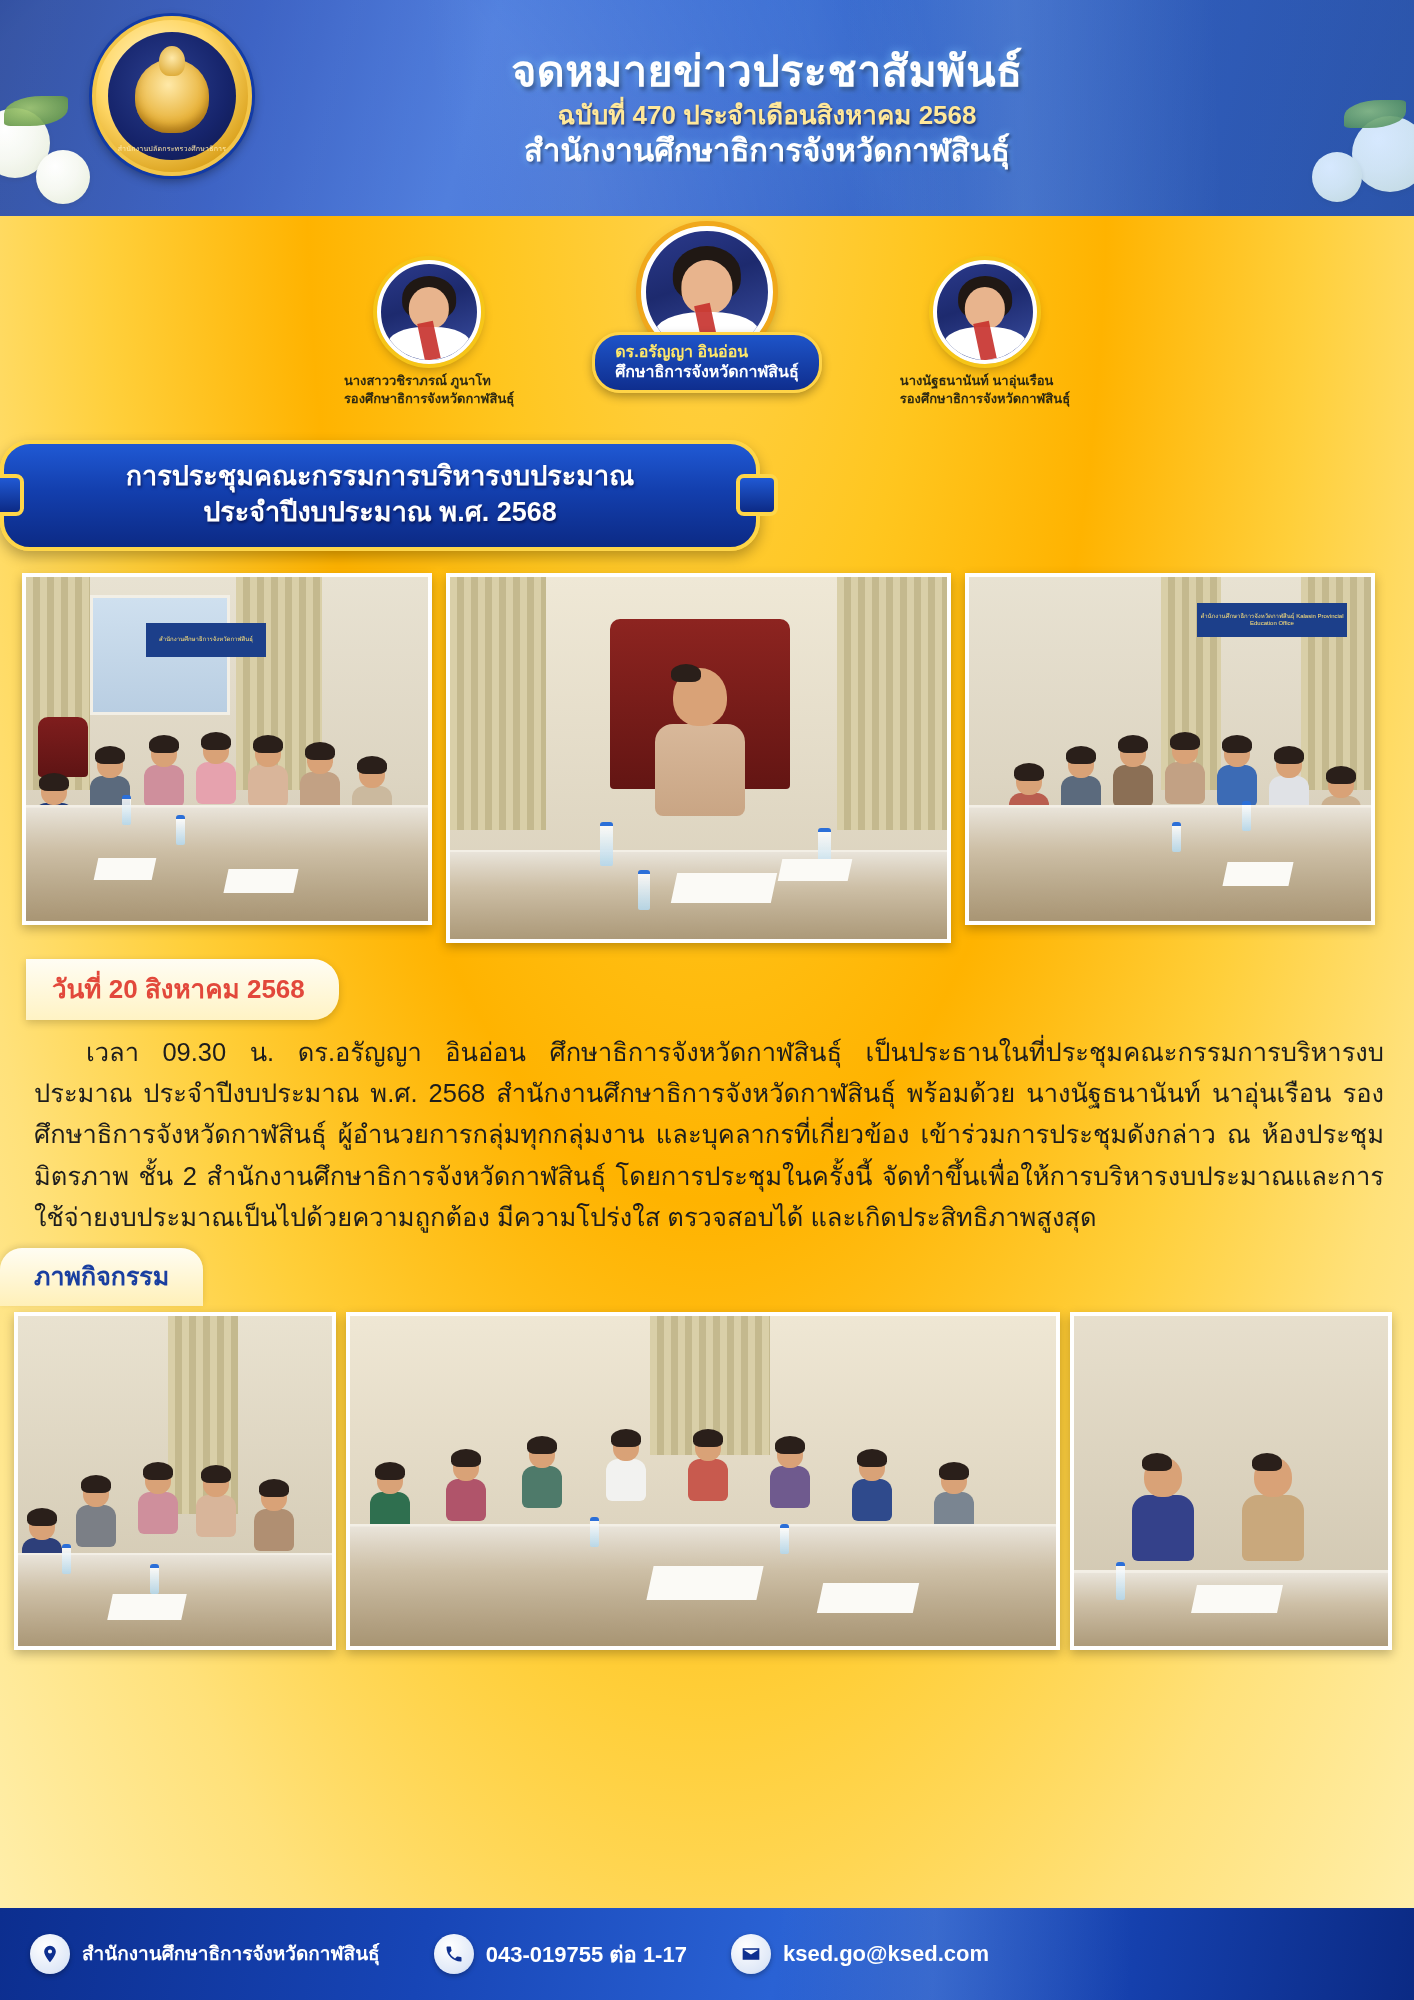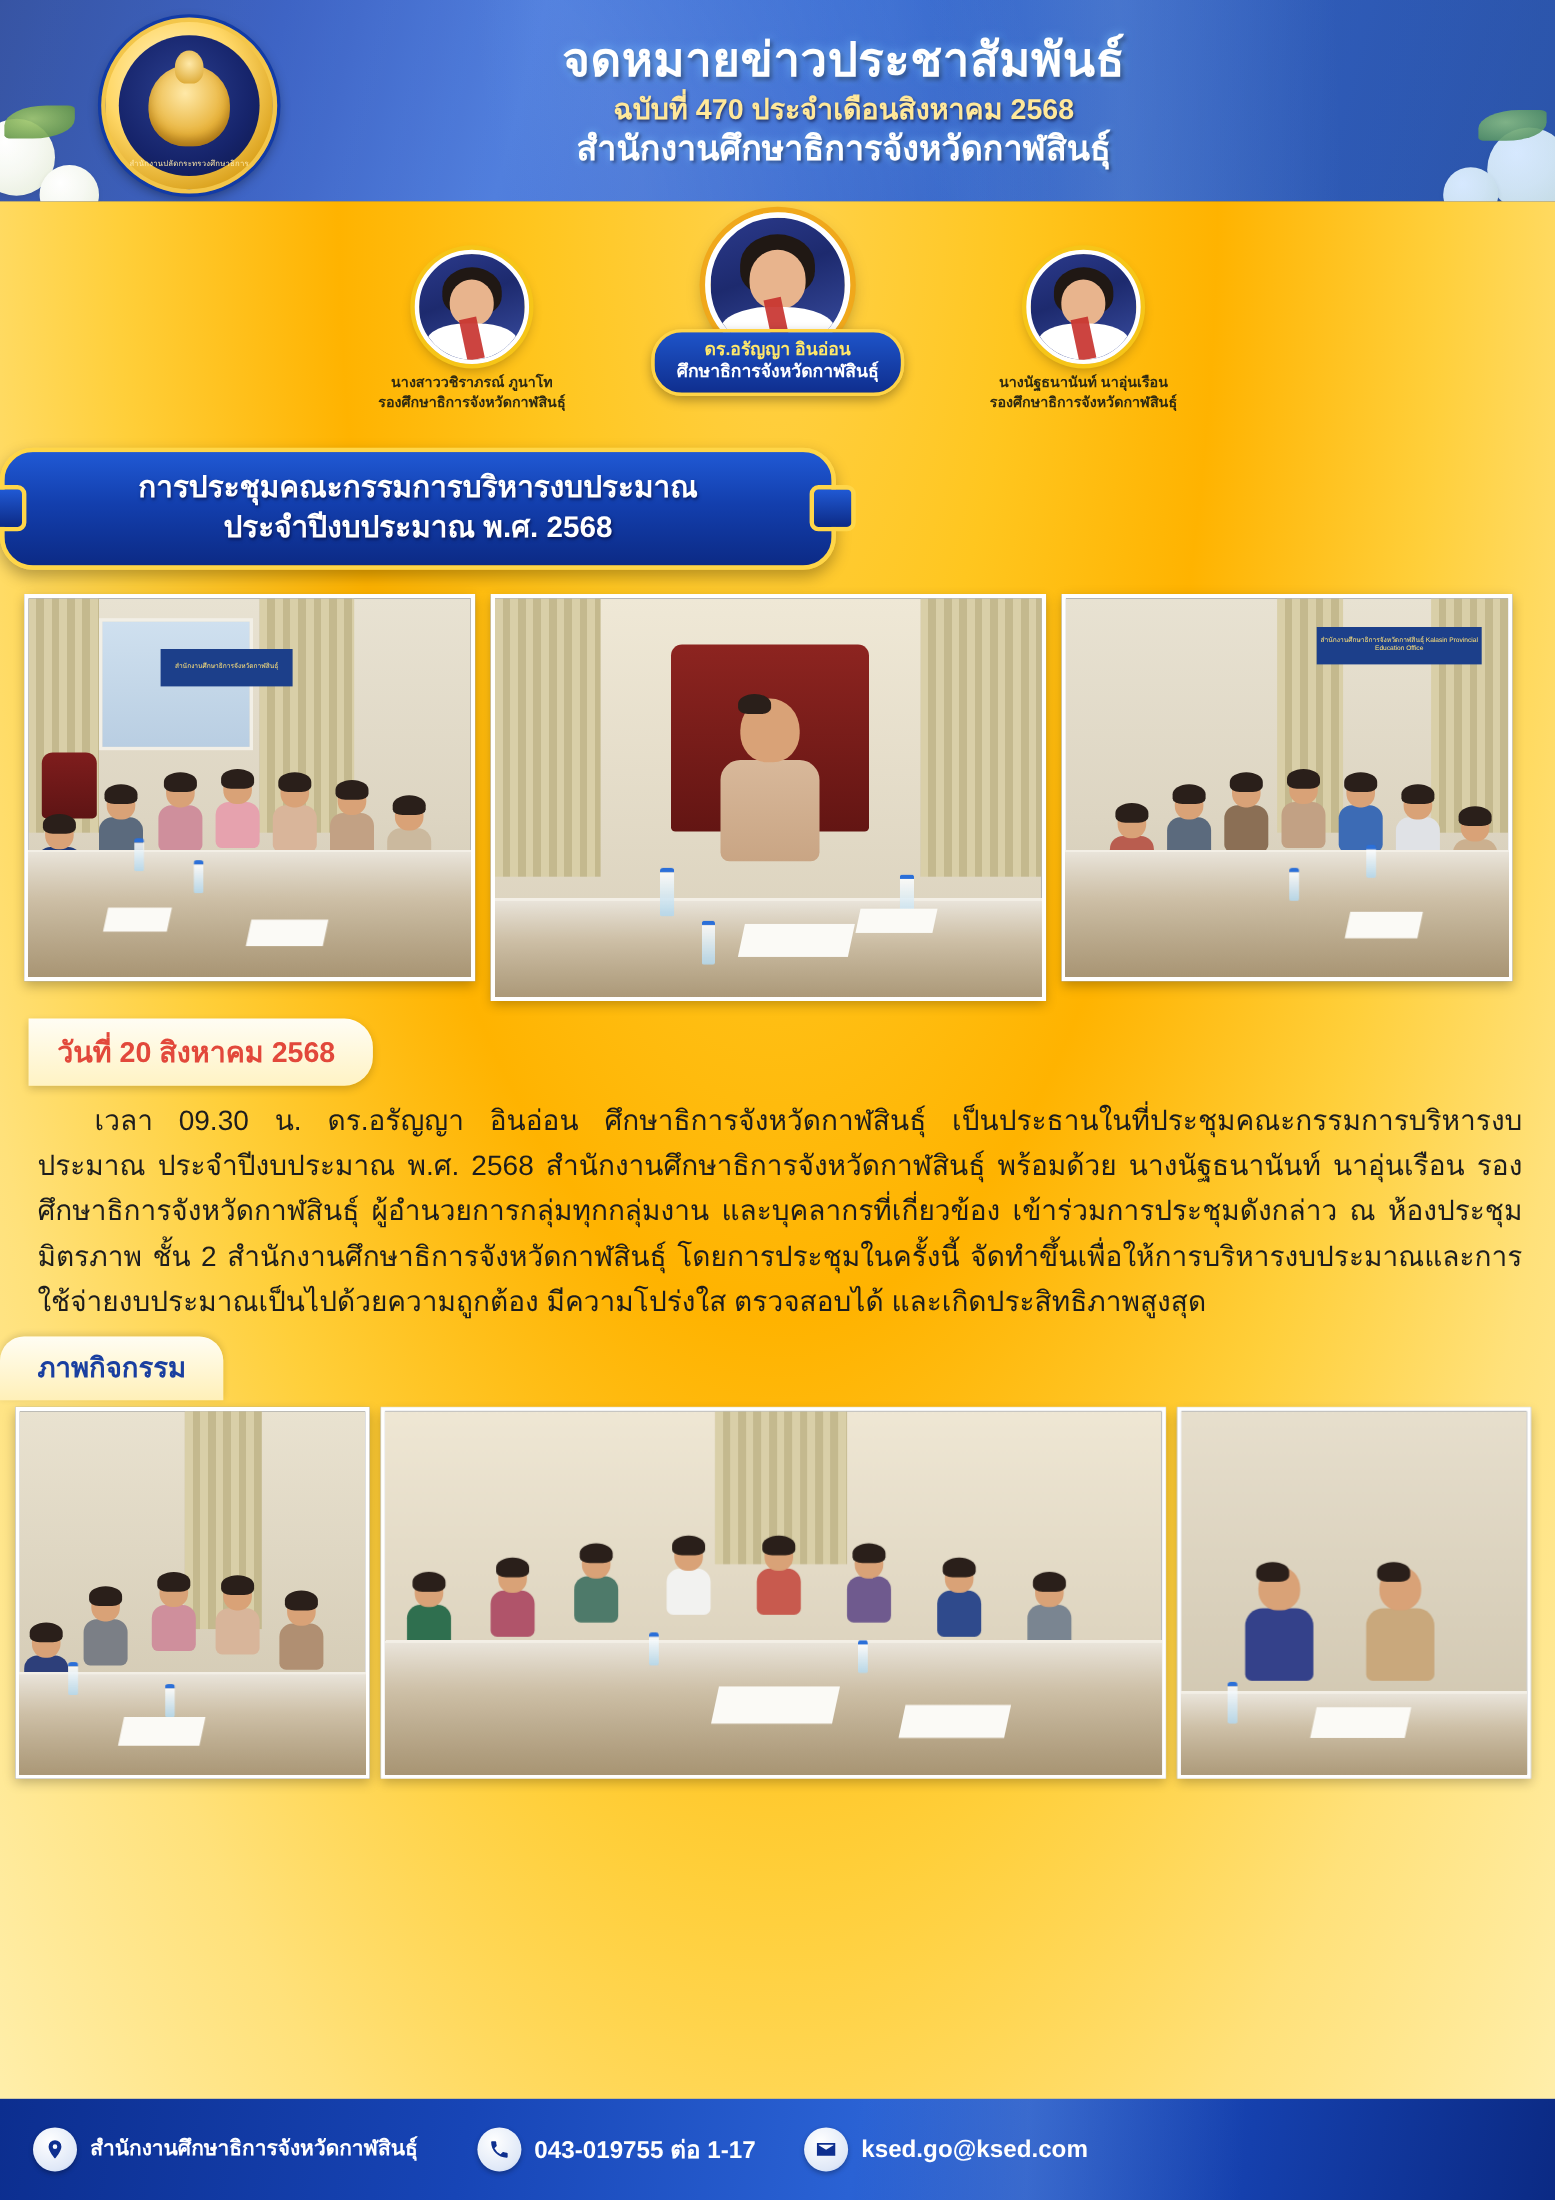--- a/index.html
+++ b/index.html
@@ -14,21 +14,21 @@
     width: 1414px;
     height: 2000px;
     background:
       radial-gradient(ellipse at 50% 8%, #ffd34d 0%, #ffc61f 22%, #ffb300 40%, #ffcf3a 60%, #ffe17a 78%, #fff0b0 100%);
     overflow: hidden;
   }
 
   
   .header {
     position: relative;
-    height: 183px;
+    height: 216px;
     background:
       linear-gradient(105deg, #0b2f8f 0%, #1442b8 18%, #2b63d6 34%, #1b4ec2 52%, #123ba6 70%, #0a2b85 100%);
     overflow: hidden;
   }
   .header::after {
     content: "";
     position: absolute;
     inset: 0;
     background:
       radial-gradient(circle at 18% 120%, rgba(255,255,255,.18) 0 28%, transparent 60%),
@@ -116,21 +116,21 @@
   
   .execs {
     position: relative;
     height: 230px;
     display: flex;
     align-items: flex-start;
     justify-content: center;
     gap: 78px;
     padding-top: 10px;
   }
-  .exec { text-align: center; position: relative; }
+  .exec { position: relative; }
   .exec .photo {
     width: 104px; height: 104px; border-radius: 50%;
     border: 4px solid #ffffff;
     box-shadow: 0 0 0 4px #f6c518, 0 5px 12px rgba(0,0,0,.3);
     background: linear-gradient(160deg, #2b3a8c 0%, #1d2a6e 42%, #3b4fa3 100%);
     position: relative; overflow: hidden;
     margin: 0 auto;
   }
   .exec.center .photo {
     width: 132px; height: 132px;

